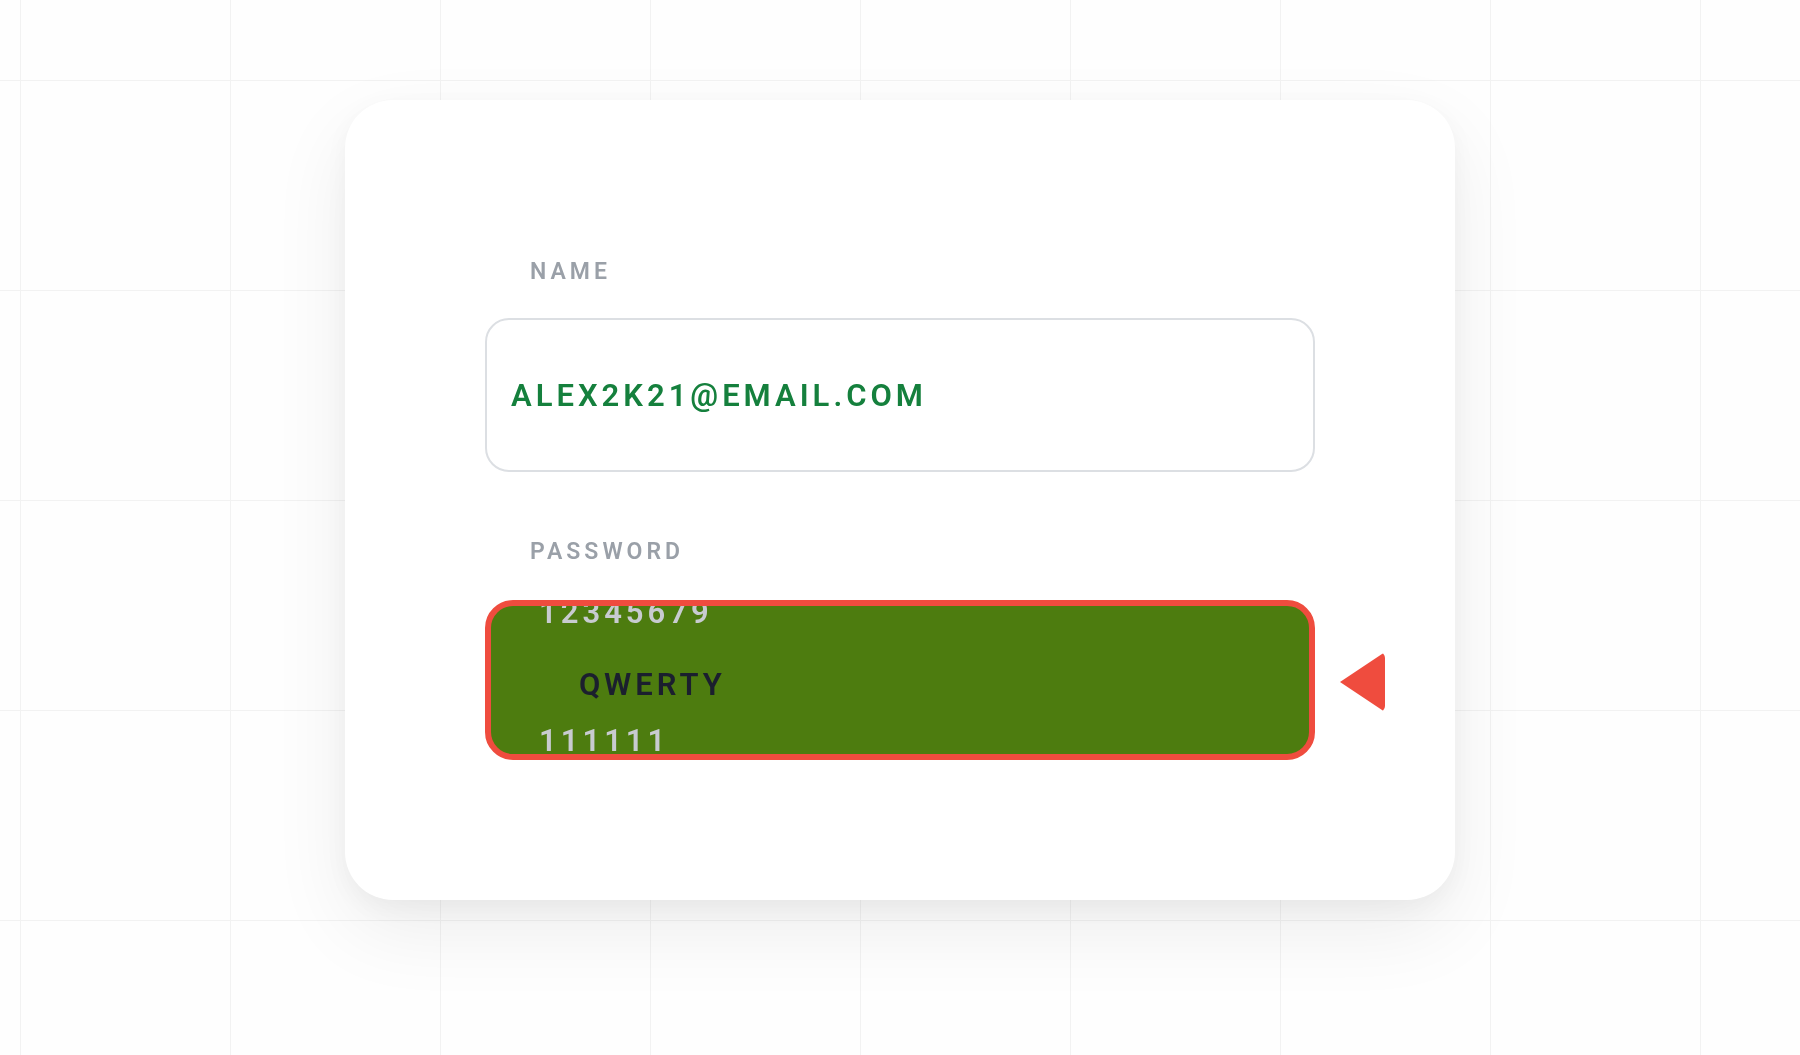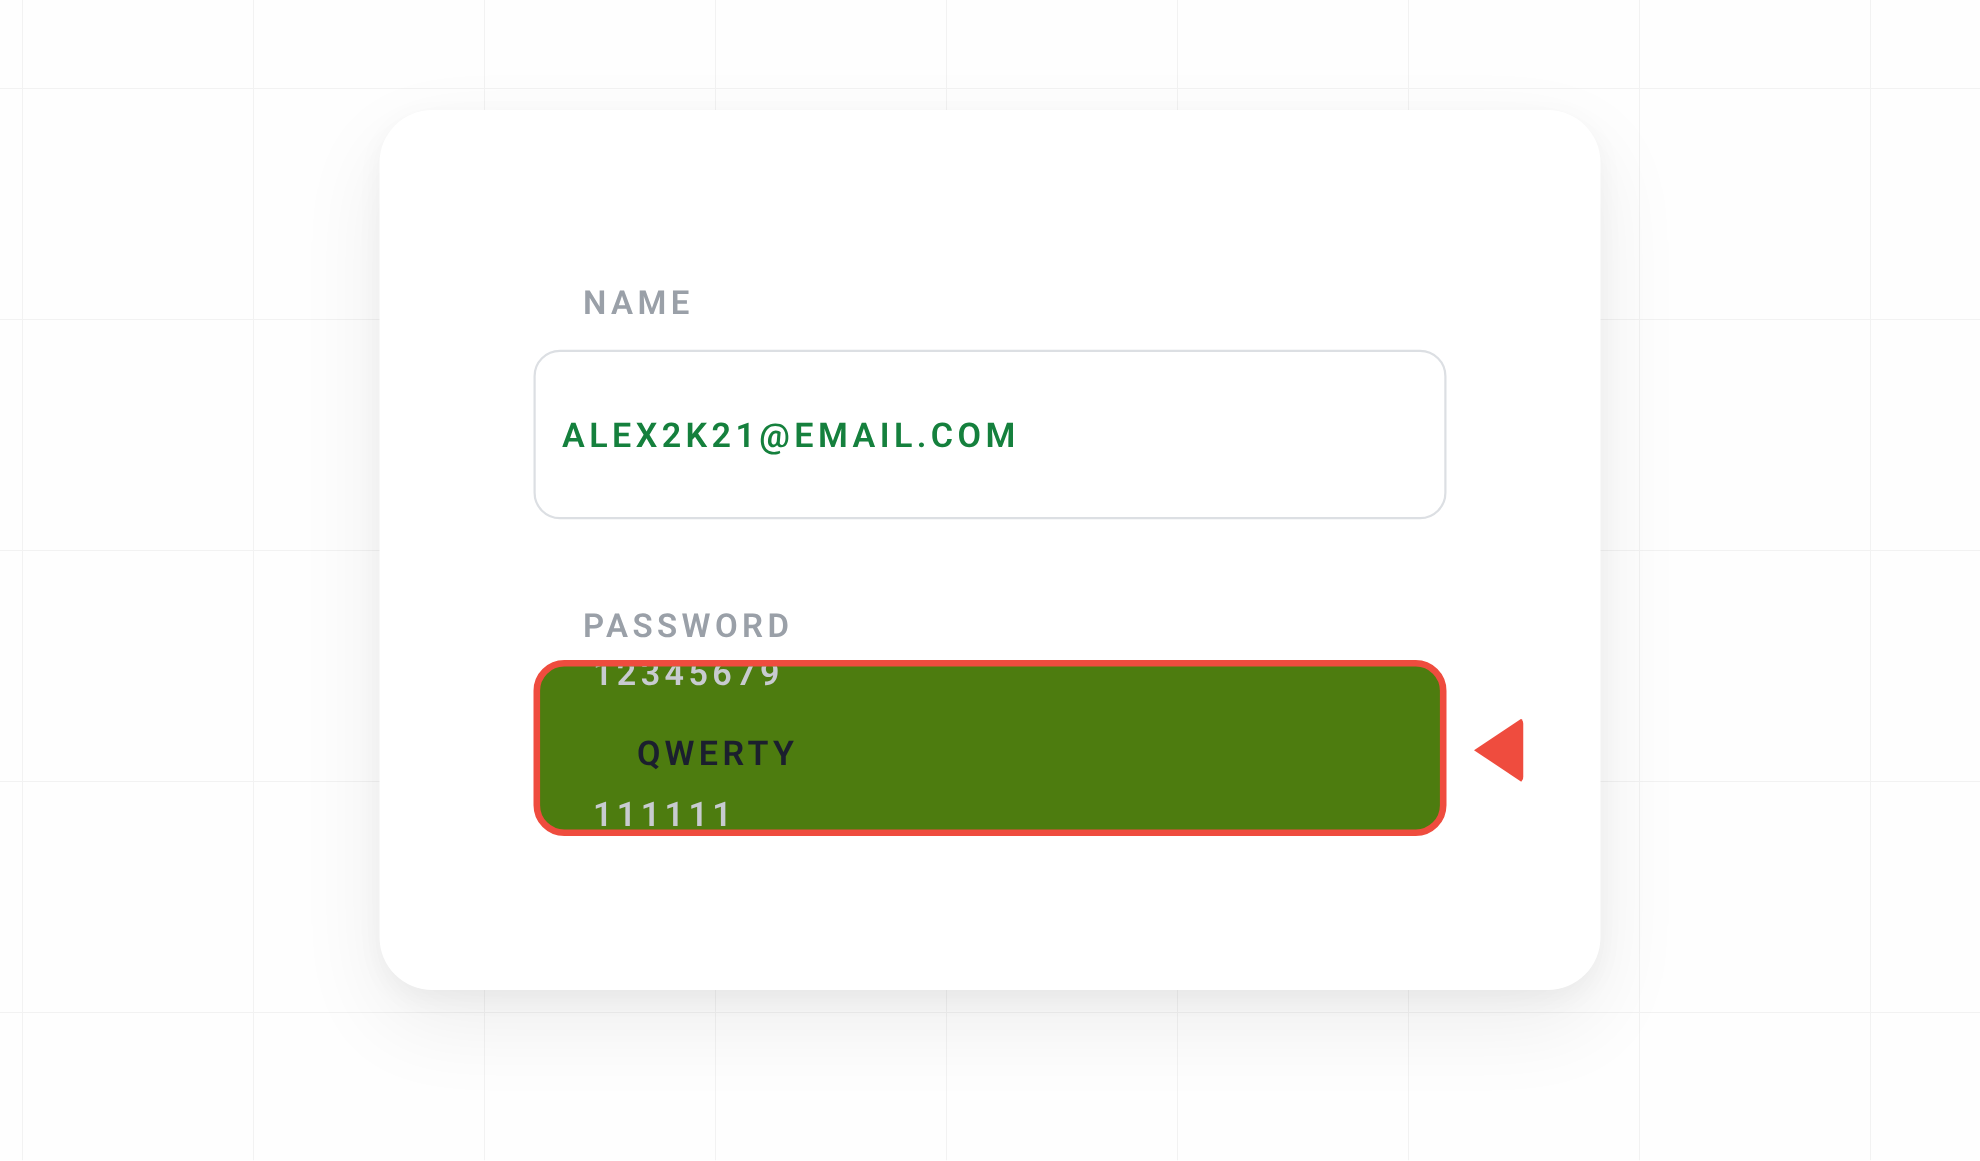--- a/index.html
+++ b/index.html
@@ -44,29 +44,29 @@
     box-shadow: 0 30px 80px rgba(0,0,0,0.07), 0 8px 24px rgba(0,0,0,0.04);
     overflow: hidden;
   }
 
   .field-block {
     position: absolute;
     left: 185px;
   }
 
   .field-label {
-    font-size: 30px;
+    font-size: 23px;
     font-weight: 600;
     letter-spacing: 4px;
     color: #9aa0a8;
     text-transform: uppercase;
   }
 
   .name-block { top: 158px; }
-  .pass-block { top: 452px; text-align: center; }
+  .pass-block { top: 438px; text-align: center; }
 
   .text-input {
     position: absolute;
     left: 140px;
     top: 218px;
     width: 830px;
     height: 154px;
     border: 2px solid #dcdfe3;
     border-radius: 24px;
     background: #fff;

